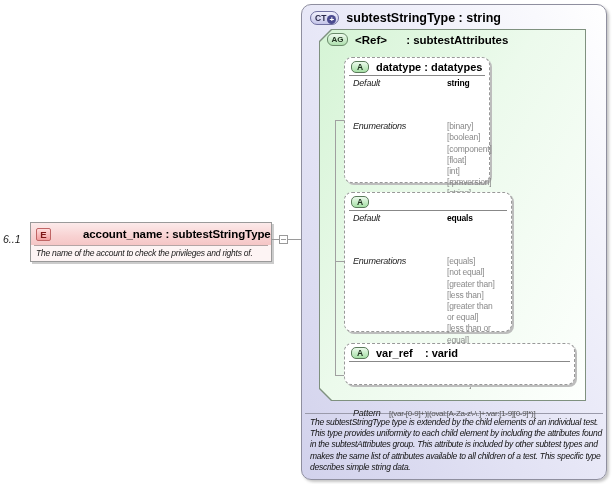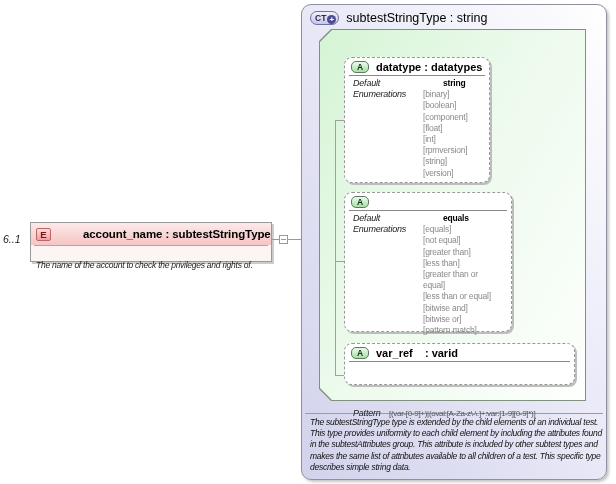--- a/index.html
+++ b/index.html
@@ -22,21 +22,21 @@
   }
   .e-icon{
     width:15px;height:13px;display:flex;align-items:center;justify-content:center;
     border:1px solid #c06565;border-radius:2px;box-sizing:border-box;
     background:linear-gradient(to bottom,#ffdcdc,#f29e9e);
     font-size:9.5px;font-weight:bold;color:#7d1515;
   }
   .e-title{font-size:11.5px;font-weight:bold;white-space:pre;letter-spacing:-0.1px;margin-left:24px;}
   .e-sep{border-top:1px solid #b5a5a5;margin:0 3px;}
   .e-annot{
-    padding:14px 4px 0 5px;font-size:8.5px;font-style:italic;letter-spacing:-0.25px;color:#1a1a1a;
+    padding:2px 4px 0 5px;font-size:8.5px;font-style:italic;letter-spacing:-0.25px;color:#1a1a1a;
   }
   
   .conn-line{position:absolute;left:272px;top:239px;width:30px;height:1px;background:#9a9a9a;}
   .conn-square{
     position:absolute;left:279px;top:235px;width:9px;height:9px;background:#ffffff;
     border:1px solid #9a9a9a;box-sizing:border-box;
   }
   .conn-square::after{
     content:"";position:absolute;left:1px;top:3px;width:5px;height:1px;background:#9a9a9a;
   }
@@ -53,21 +53,21 @@
   .ct-icon{
     display:flex;align-items:flex-end;gap:1px;height:14px;padding:0 2px 0 4px;
     border:1px solid #7070a0;border-radius:7px;box-sizing:border-box;
     background:linear-gradient(to bottom,#f0f0fc,#c6c6ea);
   }
   .ct-icon .ct-label{font-size:8.5px;font-weight:bold;color:#2a2a4a;line-height:12px;}
   .ct-icon .plus{
     width:9px;height:9px;border-radius:50%;background:#4b4b8f;color:#ffffff;
     font-size:8px;line-height:9px;text-align:center;font-weight:bold;
   }
-  .ct-title{font-size:12.5px;font-weight:normal;white-space:pre;}
+  .ct-title{font-size:12.5px;font-weight:bold;white-space:pre;}
   .ct-sep{position:absolute;left:3px;right:3px;top:408px;border-top:1px solid #9a9aaa;}
   .ct-annot{
     position:absolute;left:8px;top:412px;width:296px;
     font-size:8.5px;font-style:italic;letter-spacing:-0.25px;line-height:11.2px;color:#111;
   }
   
   .ag-outer{
     position:absolute;left:319px;top:29px;width:267px;height:372px;
     background:#7f917f;
     clip-path:polygon(12px 0,100% 0,100% 100%,12px 100%,0 calc(100% - 12px),0 12px);
@@ -104,26 +104,26 @@
   .a-icon{
     width:18px;height:12px;display:flex;align-items:center;justify-content:center;
     border:1px solid #5a7a5a;border-radius:5px;box-sizing:border-box;
     background:linear-gradient(to bottom,#ecfaec,#a6e0a6);
     font-size:8.5px;font-weight:bold;color:#1c2c1c;
   }
   .attr-title{font-size:11px;font-weight:bold;white-space:pre;}
   .attr-sep{border-top:1px solid #888888;margin:0 4px;}
   .props{
     display:grid;grid-template-columns:62px 1fr;column-gap:8px;
-    padding:2px 15px 2px 8px;font-size:8.5px;line-height:11.2px;
+    padding:2px 15px 2px 8px;font-size:8.5px;line-height:11.2px;gap:32px;
   }
   .props.varref-grid{grid-template-columns:30px 1fr;column-gap:6px;margin-top:44px;}
   .plabel{font-style:italic;font-size:9px;letter-spacing:-0.2px;color:#222;}
   .pval{letter-spacing:-0.2px;color:#000;white-space:pre-line;}
-  .pval.bold{font-weight:bold;margin-left:20px;}
+  .pval.bold{font-weight:bold;}
   .pval.enum{color:#8a8a8a;}
   .pval.pattern{font-size:8px;letter-spacing:-0.3px;color:#555;}
 </style>
 </head>
 <body>
 
 <div id="stage">
 
   <div class="cardinality">6..1</div>
 
@@ -147,20 +147,24 @@
       </span>
       <span class="ct-title">subtestStringType : string</span>
     </div>
     <div class="ct-sep"></div>
     <div class="ct-annot">The subtestStringType type is extended by the child elements of an individual test.  This type provides uniformity to each child element by including the attributes found in the subtestAttributes group.  This attribute is included by other subtest types and makes the same list of attributes available to all children of a test.  This specific type describes simple string data.</div>
   </div>
 
   <div class="ag-outer">
       <div class="ag-inner"></div>
     </div>
+  <div class="ag-header">
+    <span class="ag-icon">AG</span>
+    <span class="ag-title">&lt;Ref&gt;      : subtestAttributes</span>
+  </div>
 
   <div class="trunk"></div>
   <div class="stub stub1"></div>
   <div class="stub stub2"></div>
   <div class="stub stub3"></div>
 
   <div class="attr-box attr-datatype">
     <div class="attr-header">
       <span class="a-icon">A</span>
       <span class="attr-title">datatype : datatypes</span>

